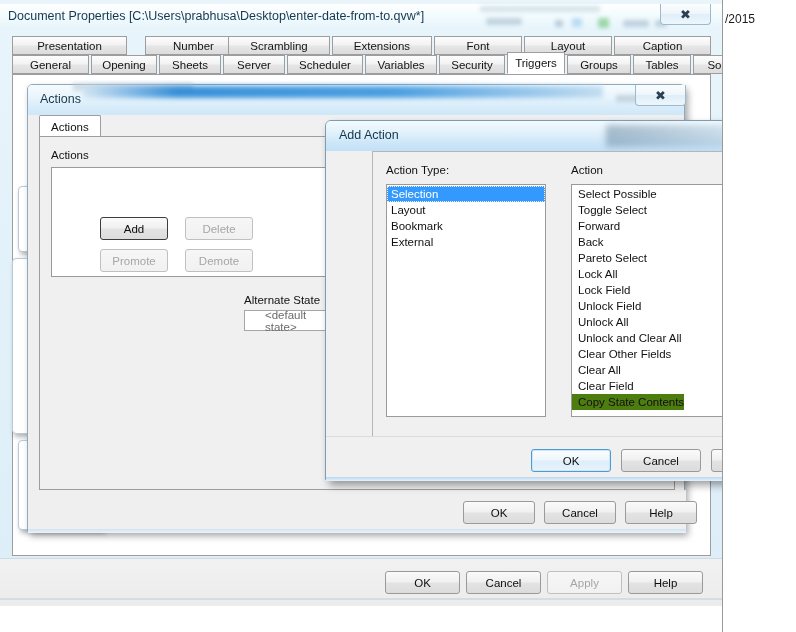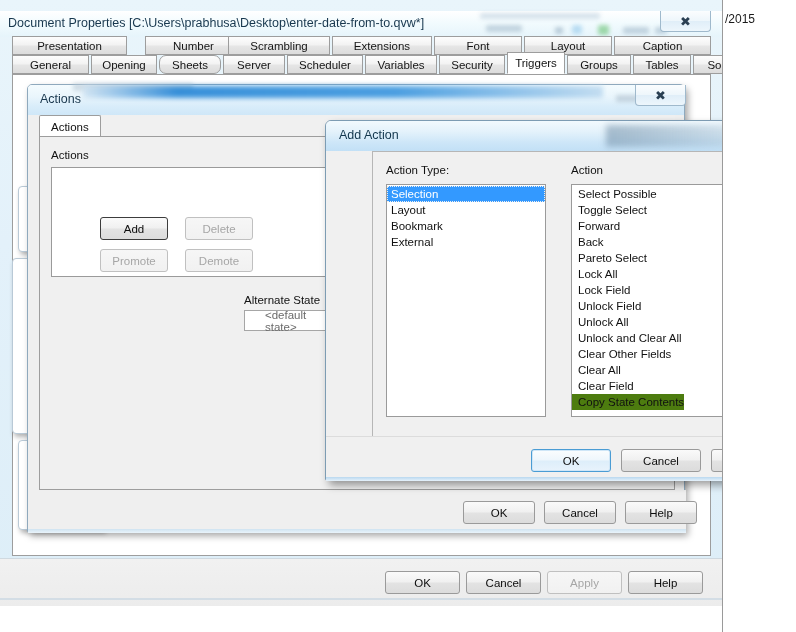--- a/index.html
+++ b/index.html
@@ -26,21 +26,21 @@
   }
 
   
   .docprops-window {
     position: absolute; left: 0; top: 0; width: 723px; height: 606px;
     background: linear-gradient(to bottom, #e9f5fb 0%, #e3f1fa 40%, #ddeef8 100%);
     border: 1px solid #b3c4cf;
     border-top: none; border-left: none;
   }
   .docprops-titlebar {
-    position: absolute; left: 0; top: 11px; width: 723px; height: 26px;
+    position: absolute; left: 0; top: 4px; width: 723px; height: 26px;
     background: linear-gradient(to bottom, #ffffff 0%, #f2fbfe 45%, #e6f4fb 100%);
   }
   .docprops-title {
     position: absolute; left: 8px; top: 5px;
     font-size: 12.5px; color: #17374e; white-space: nowrap;
   }
   
   .ghost { position: absolute; border-radius: 2px; filter: blur(2.2px); opacity: .55; }
   .g1 { left: 480px; top: 2px;  width: 120px; height: 6px; background: #b9cddc; }
   .g2 { left: 486px; top: 14px; width: 36px;  height: 7px; background: #9fb6c7; }
@@ -301,21 +301,21 @@
             <span>Caption</span>
           </div>
         </div>
       <div class="tabrow" id="tabrow2" style="top:19px;width:699px;">
           <div class="tab" style="left: 0px; width: 77px;">
             <span>General</span>
           </div>
           <div class="tab" style="left: 79px; width: 66px;">
             <span>Opening</span>
           </div>
-          <div class="tab" style="left: 147px; width: 62px; border-radius: 7px;">
+          <div class="tab" style="left: 147px; width: 62px;">
             <span>Sheets</span>
           </div>
           <div class="tab" style="left: 211px; width: 62px;">
             <span>Server</span>
           </div>
           <div class="tab" style="left: 275px; width: 76px;">
             <span>Scheduler</span>
           </div>
           <div class="tab" style="left: 353px; width: 72px;">
             <span>Variables</span>

